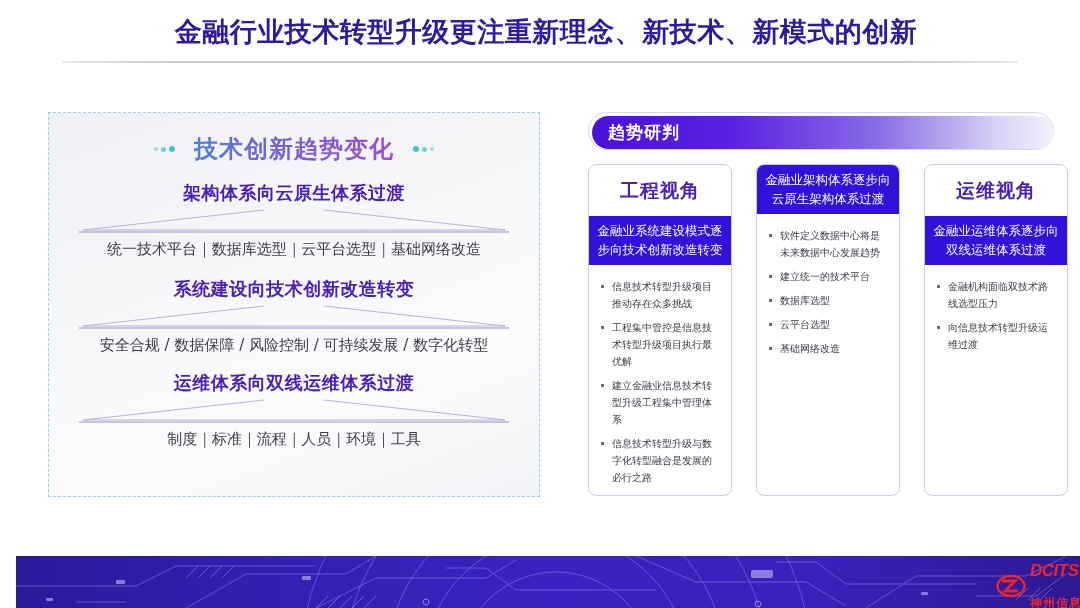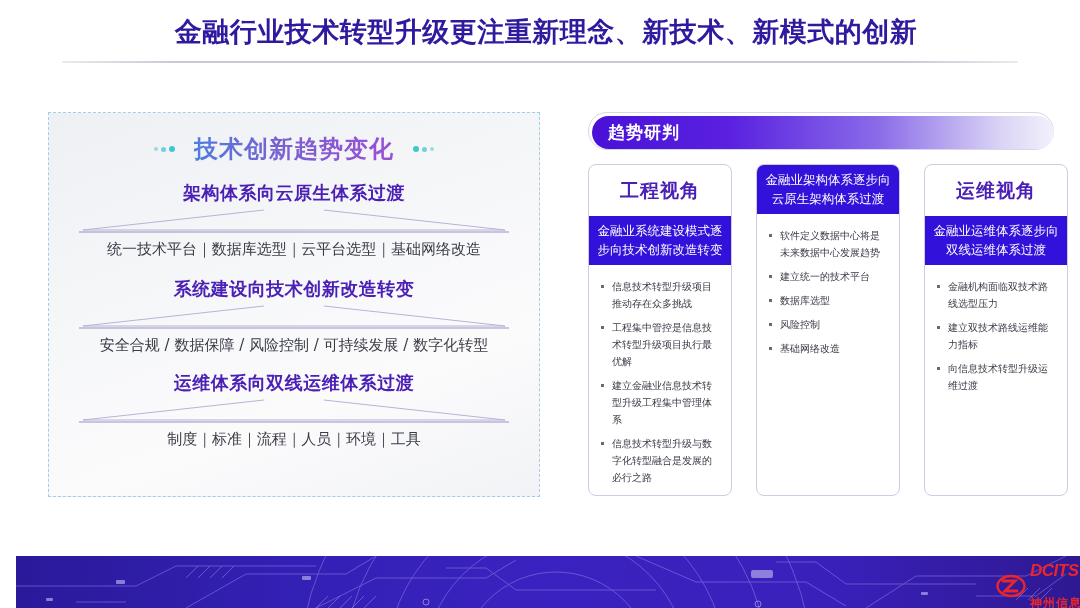--- a/index.html
+++ b/index.html
@@ -332,31 +332,30 @@
         <li>信息技术转型升级与数字化转型融合是发展的必行之路</li>
       </ul>
     </div>
 
     <div class="card">
       <div class="card-sub">金融业架构体系逐步向云原生架构体系过渡</div>
       <ul class="card-list">
         <li>软件定义数据中心将是未来数据中心发展趋势</li>
         <li>建立统一的技术平台</li>
         <li>数据库选型</li>
-        <li>风险控制</li>
+        <li>云平台选型</li>
         <li>基础网络改造</li>
       </ul>
     </div>
 
     <div class="card">
       <div class="card-title">运维视角</div>
       <div class="card-sub">金融业运维体系逐步向双线运维体系过渡</div>
       <ul class="card-list">
         <li>金融机构面临双技术路线选型压力</li>
-        <li>建立双技术路线运维能力指标</li>
         <li>向信息技术转型升级运维过渡</li>
       </ul>
     </div>
 
   </div>
 </div>
 
 <div class="footer">
   <svg width="1080" height="52">
     <g stroke="#8f7de8" stroke-width="1" fill="none" opacity="0.55">

